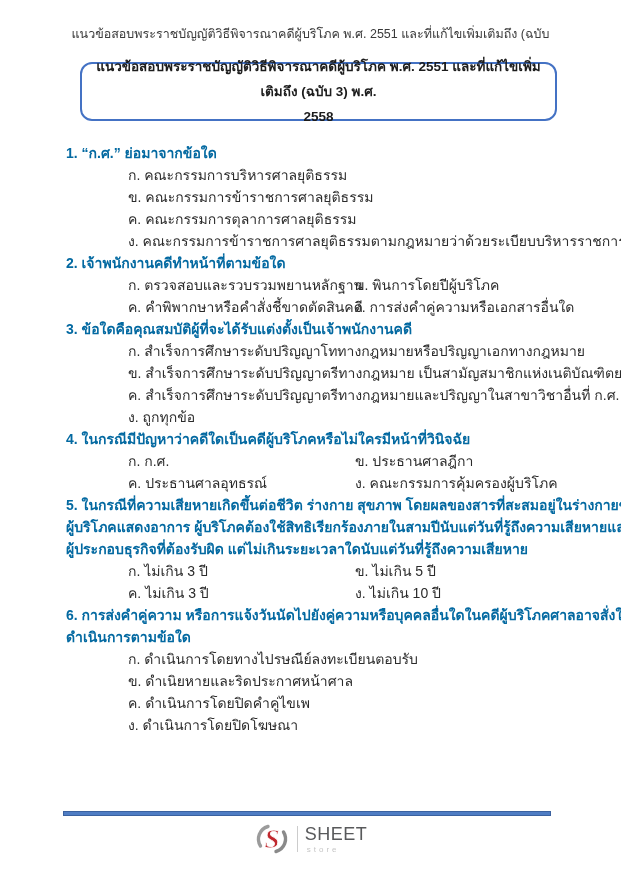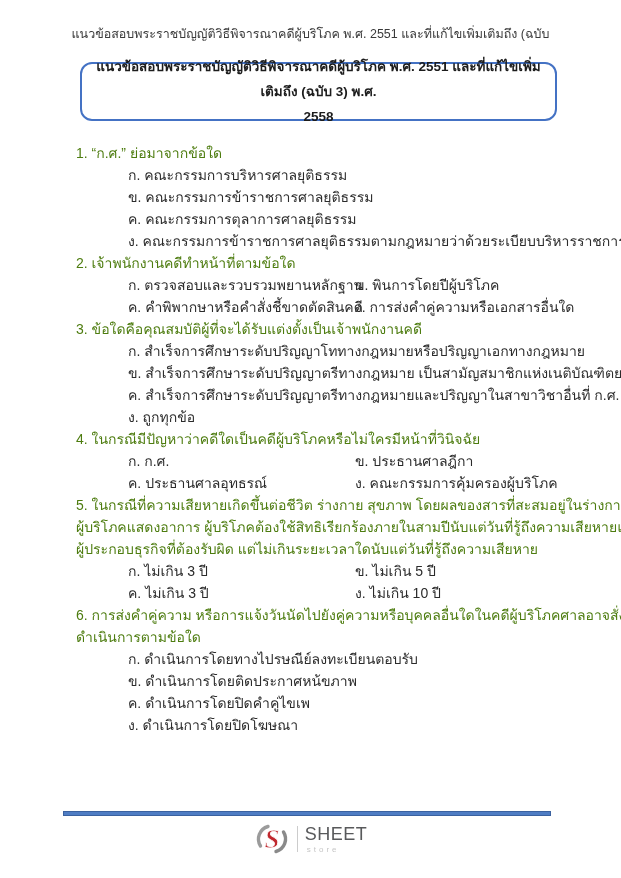--- a/index.html
+++ b/index.html
@@ -34,21 +34,21 @@
     text-align:center;
     font-weight:bold; font-size:13.5px; line-height:25px; color:#1c1c1c;
     padding:0 8px;
   }
   .question {
     position:absolute; left:66px; width:492px;
     font-size:14px; line-height:22px;
   }
   .q1 { top:142px; } .q2 { top:252px; } .q3 { top:318px; }
   .q4 { top:428px; } .q5 { top:494px; } .q6 { top:604px; }
-  .q-heading { font-weight:normal; color:#4d7c0f;margin-left:10px; }
+  .q-heading { font-weight:bold; color:#0369a1; }
   .q-heading .h-line { white-space:nowrap; }
   .choices { margin-left:62px; }
   .choices .choice { white-space:nowrap; }
   .choices-grid {
     margin-left:62px;
     display:grid; grid-template-columns:227px 1fr;
   }
   .choices-grid .choice { white-space:nowrap; }
   .footer-line {
     position:absolute; top:811px; left:63px;
@@ -146,21 +146,21 @@
     </div>
   </div>
 
   <div class="question q6">
     <div class="q-heading">
       <div class="h-line">6. การส่งคำคู่ความ หรือการแจ้งวันนัดไปยังคู่ความหรือบุคคลอื่นใดในคดีผู้บริโภคศาลอาจสั่งให้</div>
       <div class="h-line">ดำเนินการตามข้อใด</div>
     </div>
     <div class="choices">
       <div class="choice">ก. ดำเนินการโดยทางไปรษณีย์ลงทะเบียนตอบรับ</div>
-      <div class="choice">ข. ดำเนินการโดยติดประกาศหน้ขภาพ</div>
+      <div class="choice">ข. ดำเนิยหายและริดประกาศหน้าศาล</div>
       <div class="choice">ค. ดำเนินการโดยปิดคำคู่ไขเพ</div>
       <div class="choice">ง. ดำเนินการโดยปิดโฆษณา</div>
     </div>
   </div>
 
   <div class="footer-line"></div>
 
   <div class="logo">
     <span class="logo-icon">
       <svg width="36" height="36" viewBox="0 0 36 36" xmlns="http://www.w3.org/2000/svg">

